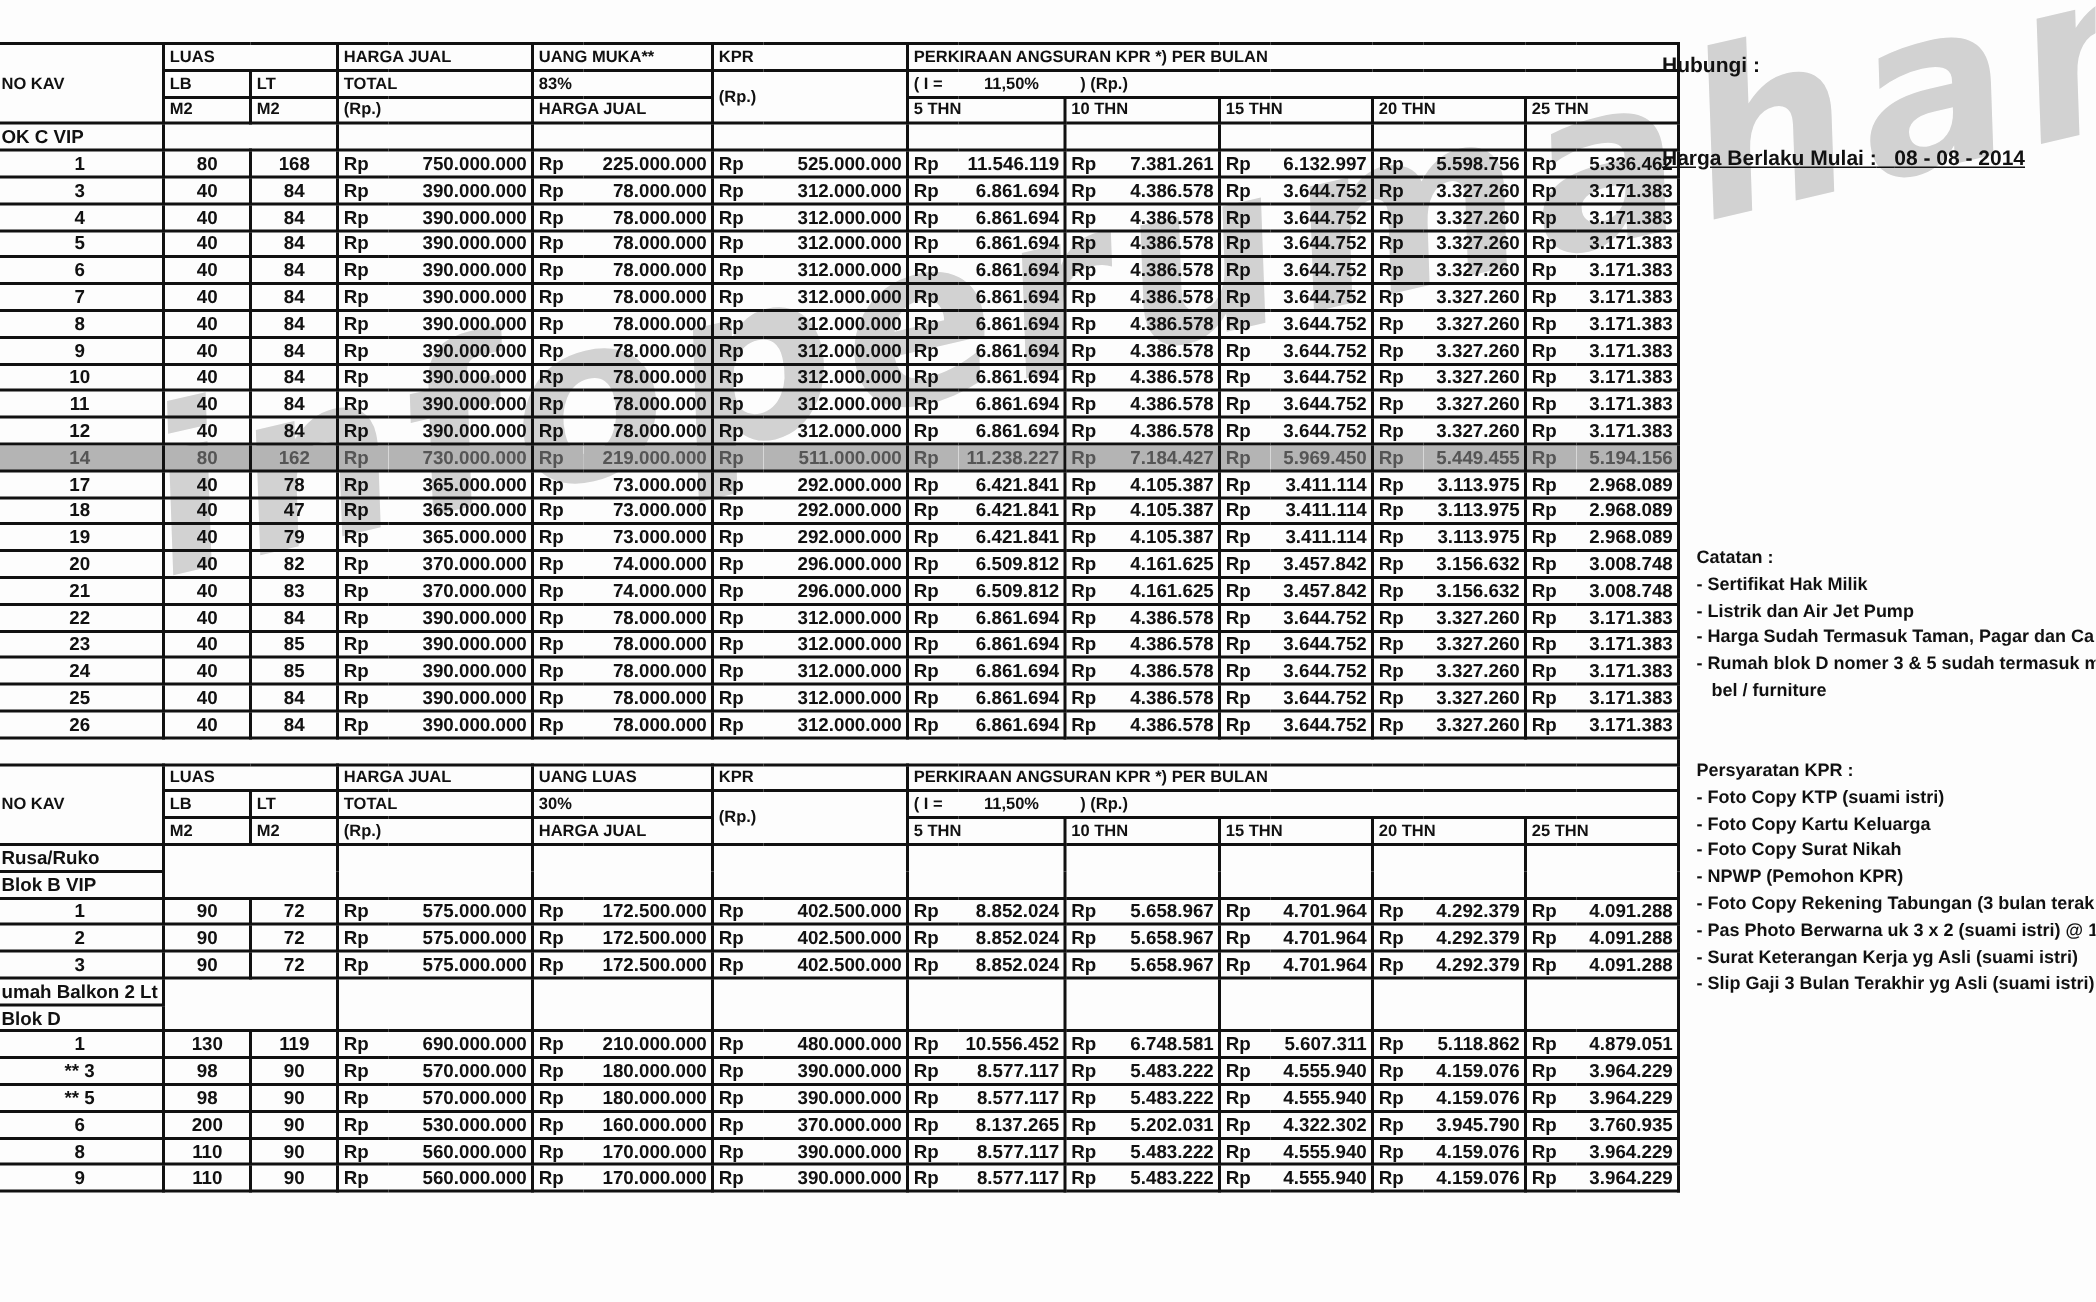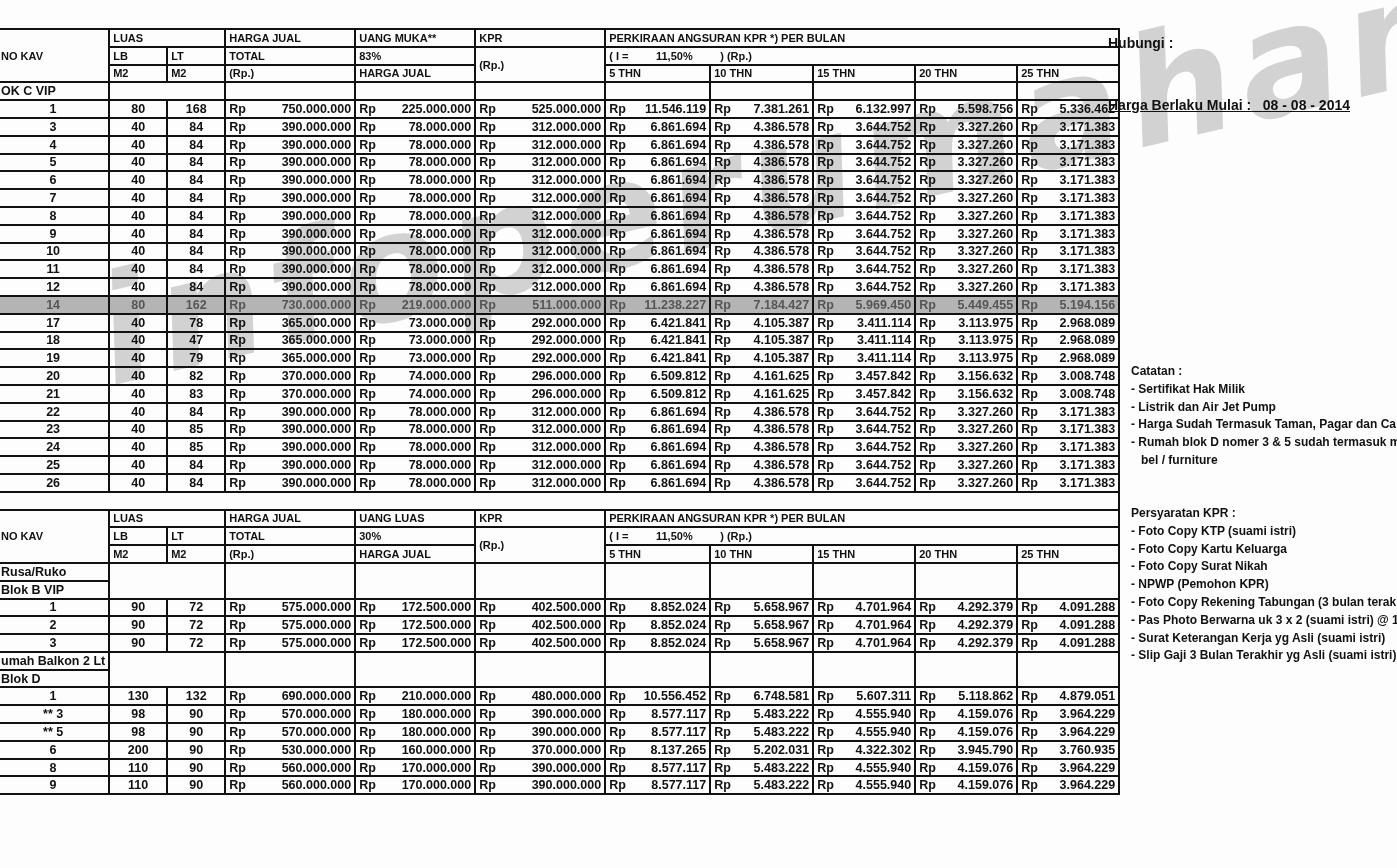--- a/index.html
+++ b/index.html
@@ -689,21 +689,21 @@
           <td colspan="2" rowspan="2"></td>
           <td colspan="2" rowspan="2"></td>
           <td colspan="2" rowspan="2"></td>
         </tr>
         <tr>
           <td class="grp">Blok D</td>
         </tr>
         <tr>
           <td class="c">1</td>
           <td class="c">130</td>
-          <td class="c">132</td>
+          <td class="c">119</td>
           <td class="rp">Rp</td>
           <td class="val">690.000.000</td>
           <td class="rp">Rp</td>
           <td class="val">210.000.000</td>
           <td class="rp">Rp</td>
           <td class="val">480.000.000</td>
           <td class="rp">Rp</td>
           <td class="val">10.556.452</td>
           <td class="rp">Rp</td>
           <td class="val">6.748.581</td>

